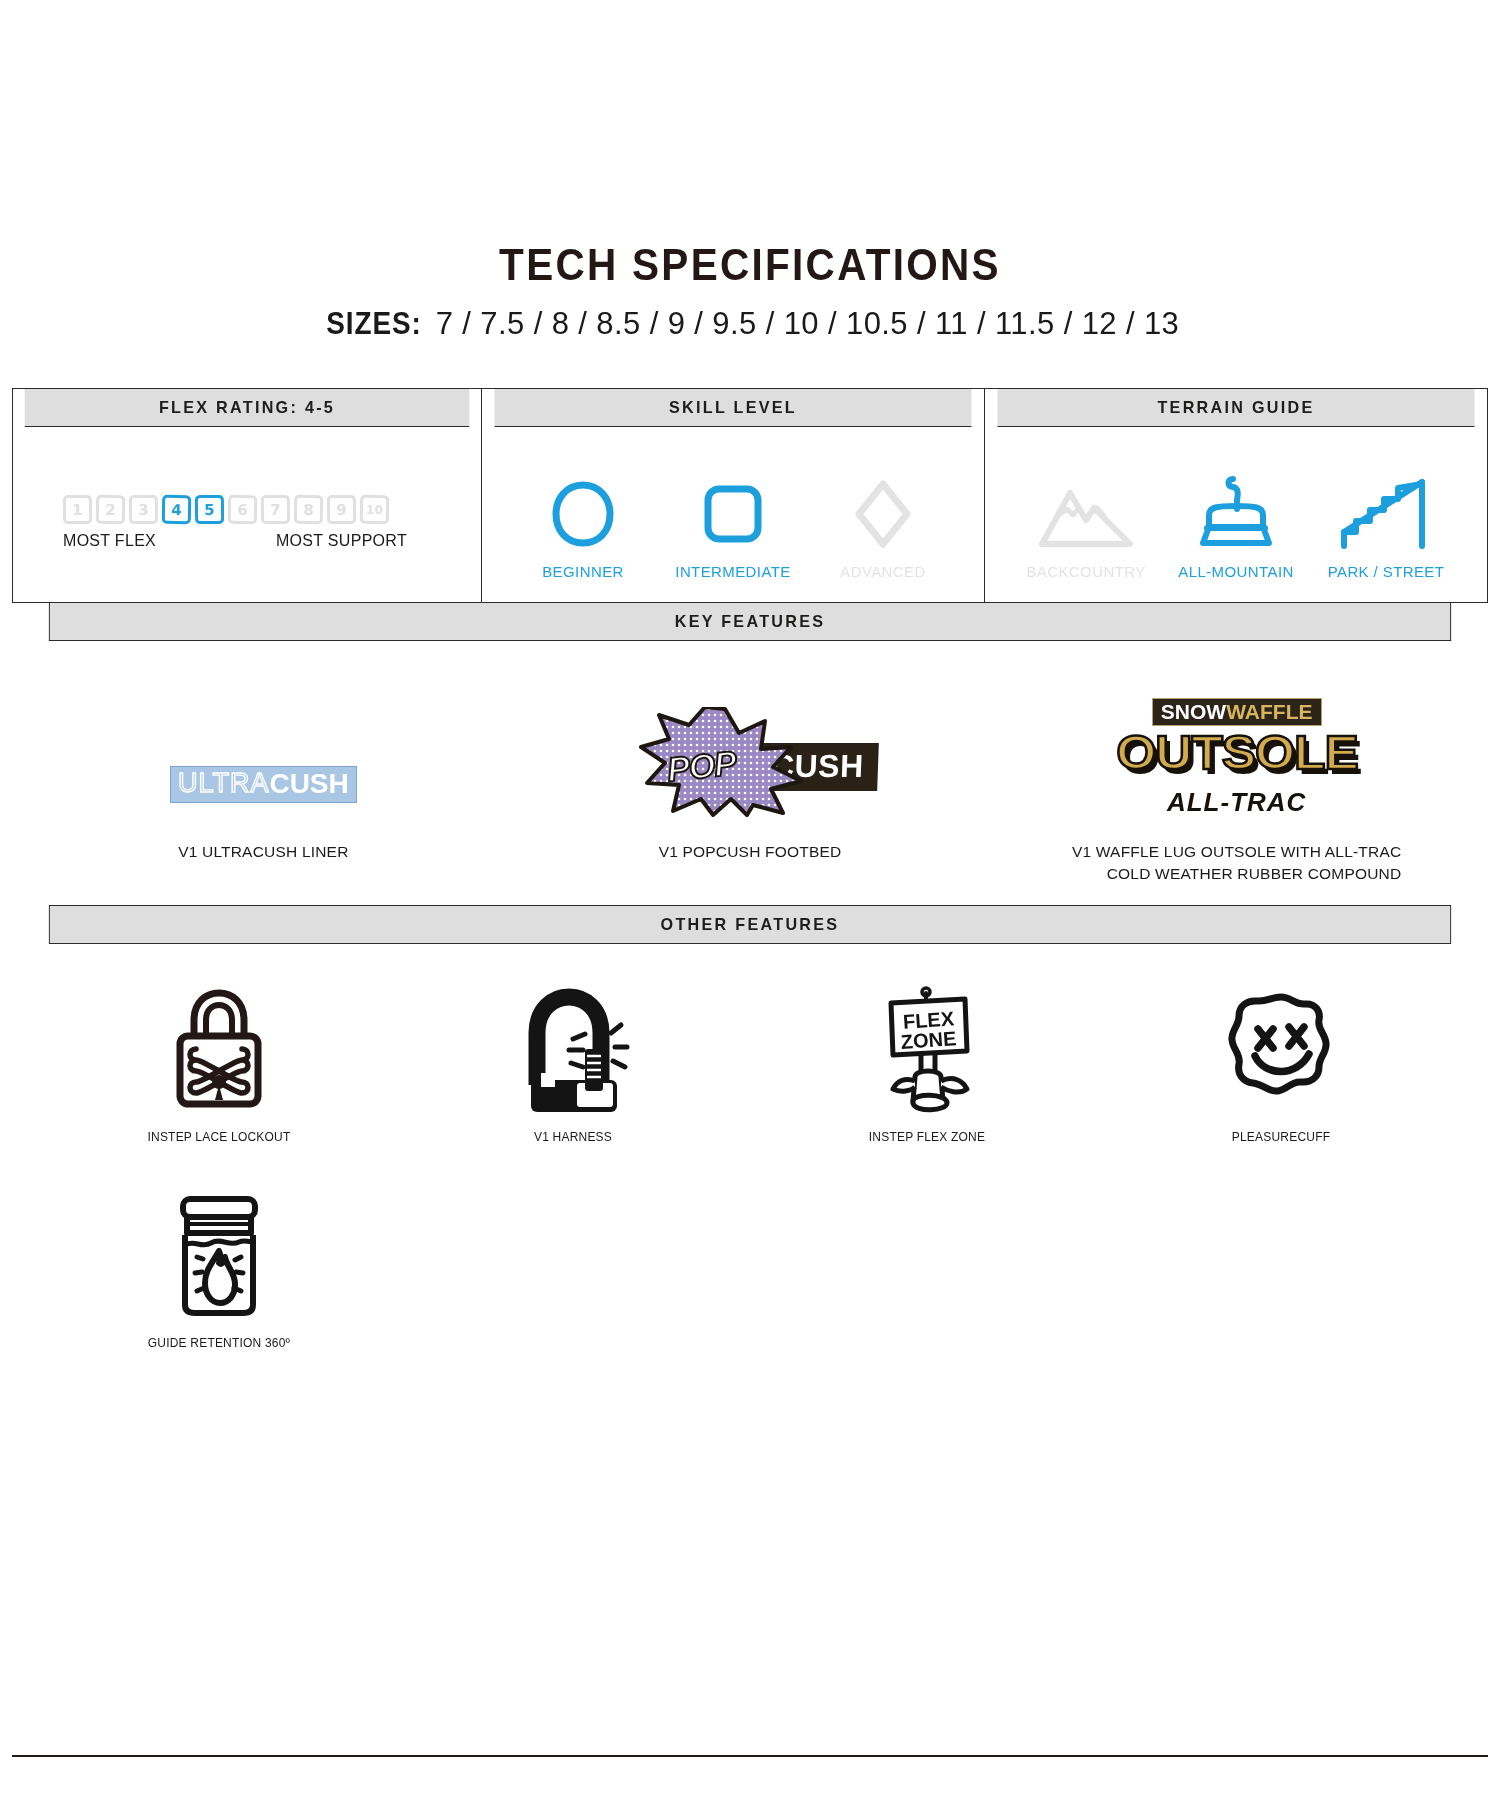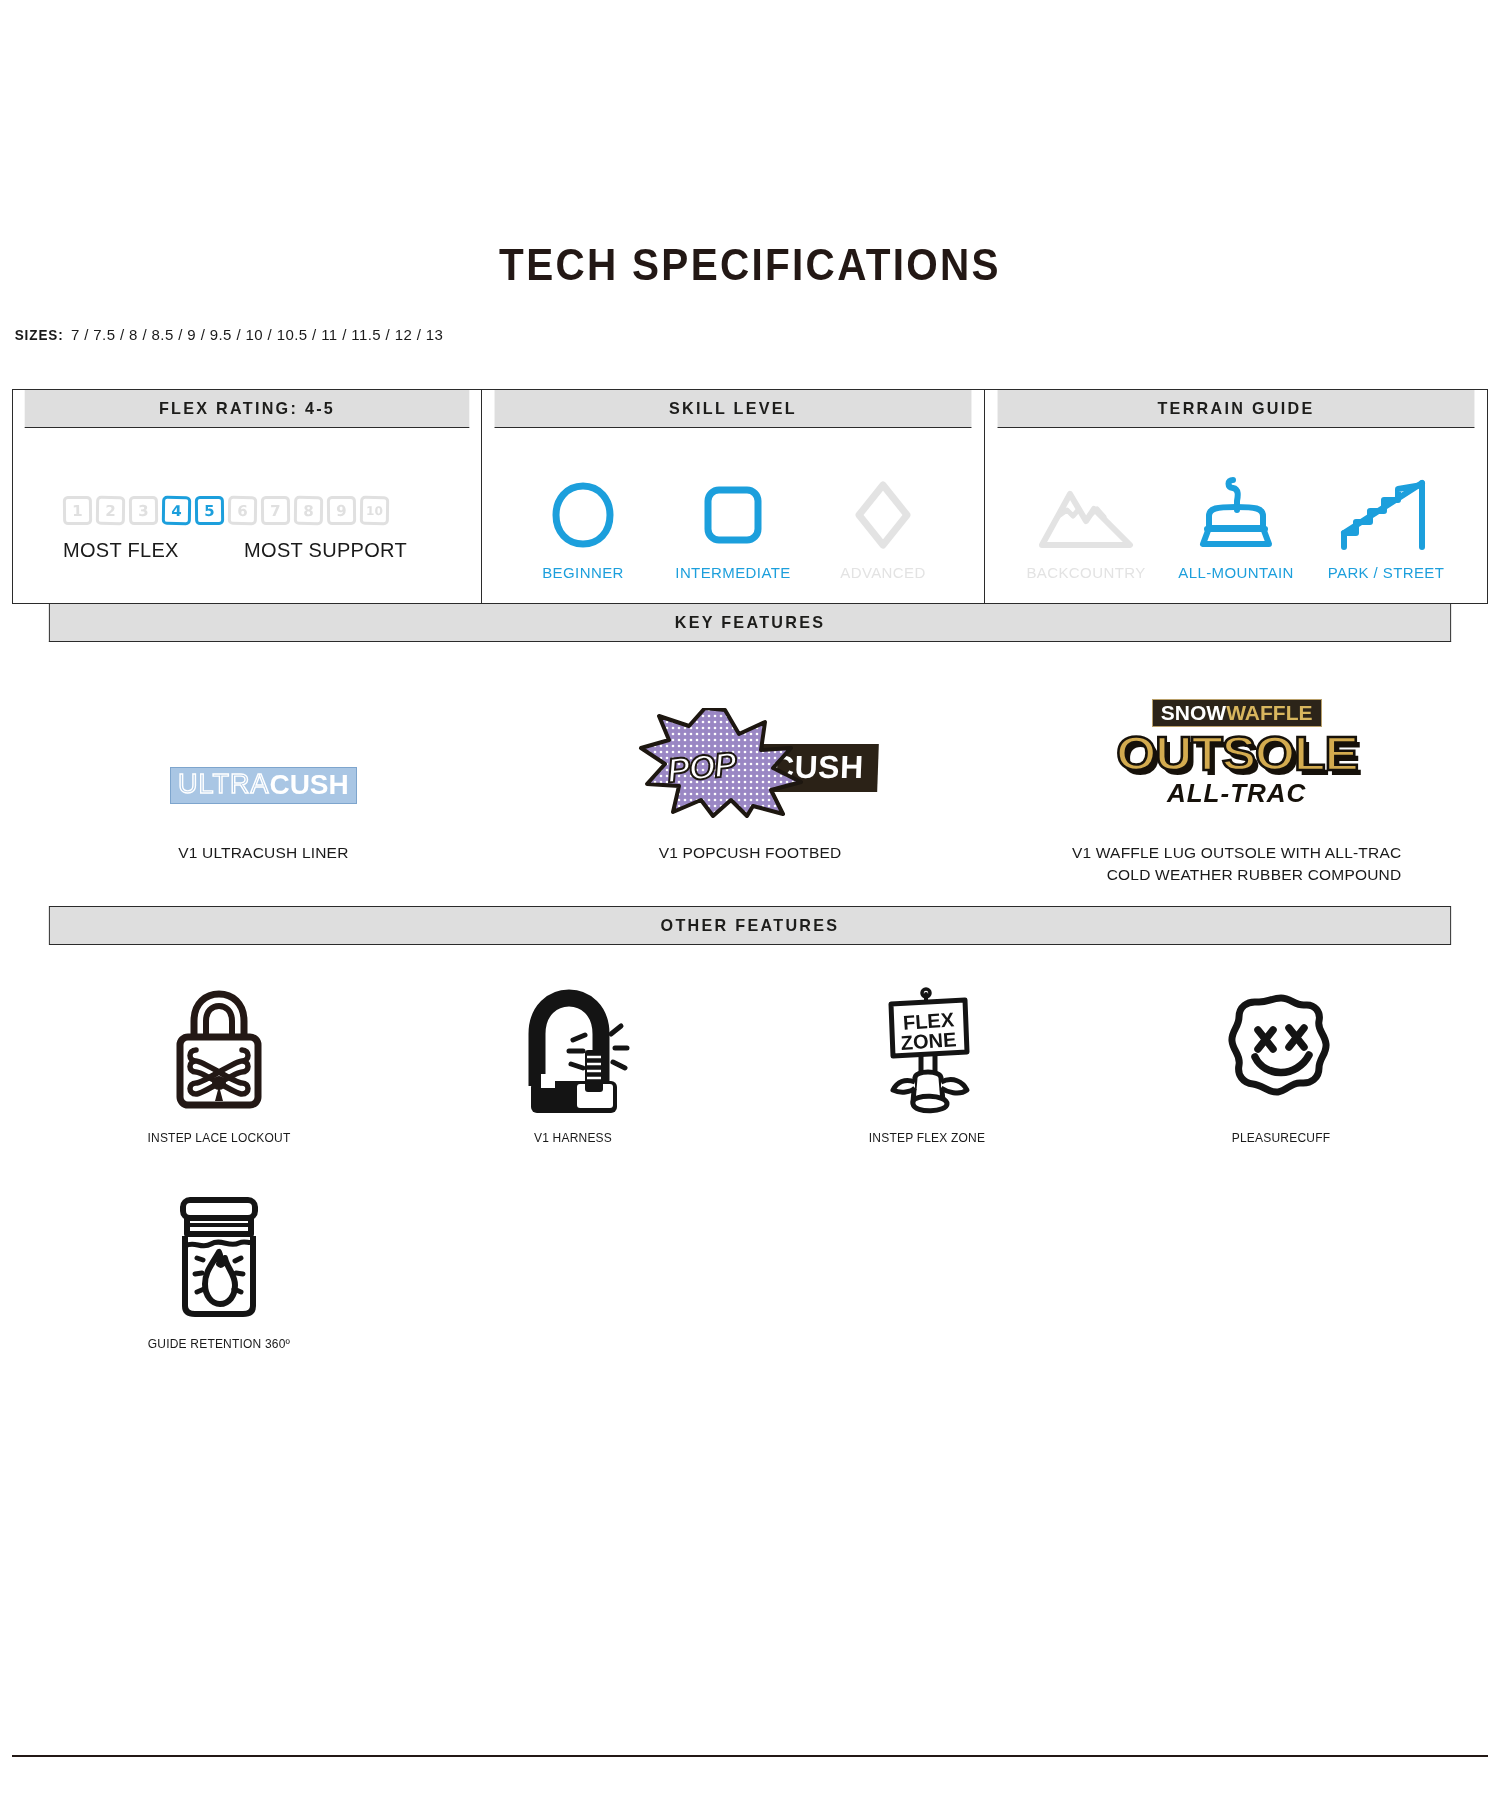--- a/index.html
+++ b/index.html
@@ -26,23 +26,23 @@
     font-size: 44px;
     font-weight: 800;
     letter-spacing: 2.5px;
     color: #231815;
     margin-top: 240px;
     font-family: "Liberation Sans", sans-serif;
     transform: scaleX(0.92);
   }
 
   .sizes-line {
-    text-align: left;
-    margin-top: 36px;
-    font-size: 15px;
+    text-align: center;
+    margin-top: 16px;
+    font-size: 31px;
     color: #1a1a1a;
     letter-spacing: 0.4px;
   }
   .sizes-label {
     font-weight: 800;
     letter-spacing: 1px;
     transform: scaleX(0.9);
     display: inline-block;
   }
 
@@ -107,22 +107,22 @@
   .flex-box:nth-child(even) { transform: rotate(0.8deg); }
   .flex-box.on {
     border-color: #1c9fdc;
     color: #1c9fdc;
   }
   .flex-box.ten { font-size: 12px; }
 
   .flex-labels {
     display: flex;
     justify-content: space-between;
-    margin-top: 14px;
-    font-size: 20px;
+    margin-top: 8px;
+    font-size: 16px;
     letter-spacing: 0.3px;
     color: #1a1a1a;
     width: 344px;
   }
 
   
   .icon-row {
     display: flex;
     height: 100%;
     align-items: center;
@@ -273,20 +273,21 @@
     margin-top: 2px;
     font-family: "Liberation Sans", sans-serif;
     transform: scaleX(1.05);
   }
   .sw-alltrac {
     font-size: 26px;
     font-weight: 800;
     font-style: italic;
     letter-spacing: 1px;
     color: #16110a;
+    margin-top: 10px;
     font-family: "Liberation Sans", sans-serif;
   }
 
   
   .other-grid {
     display: flex;
     flex-wrap: wrap;
     padding: 0 30px;
     margin-top: 40px;
   }

